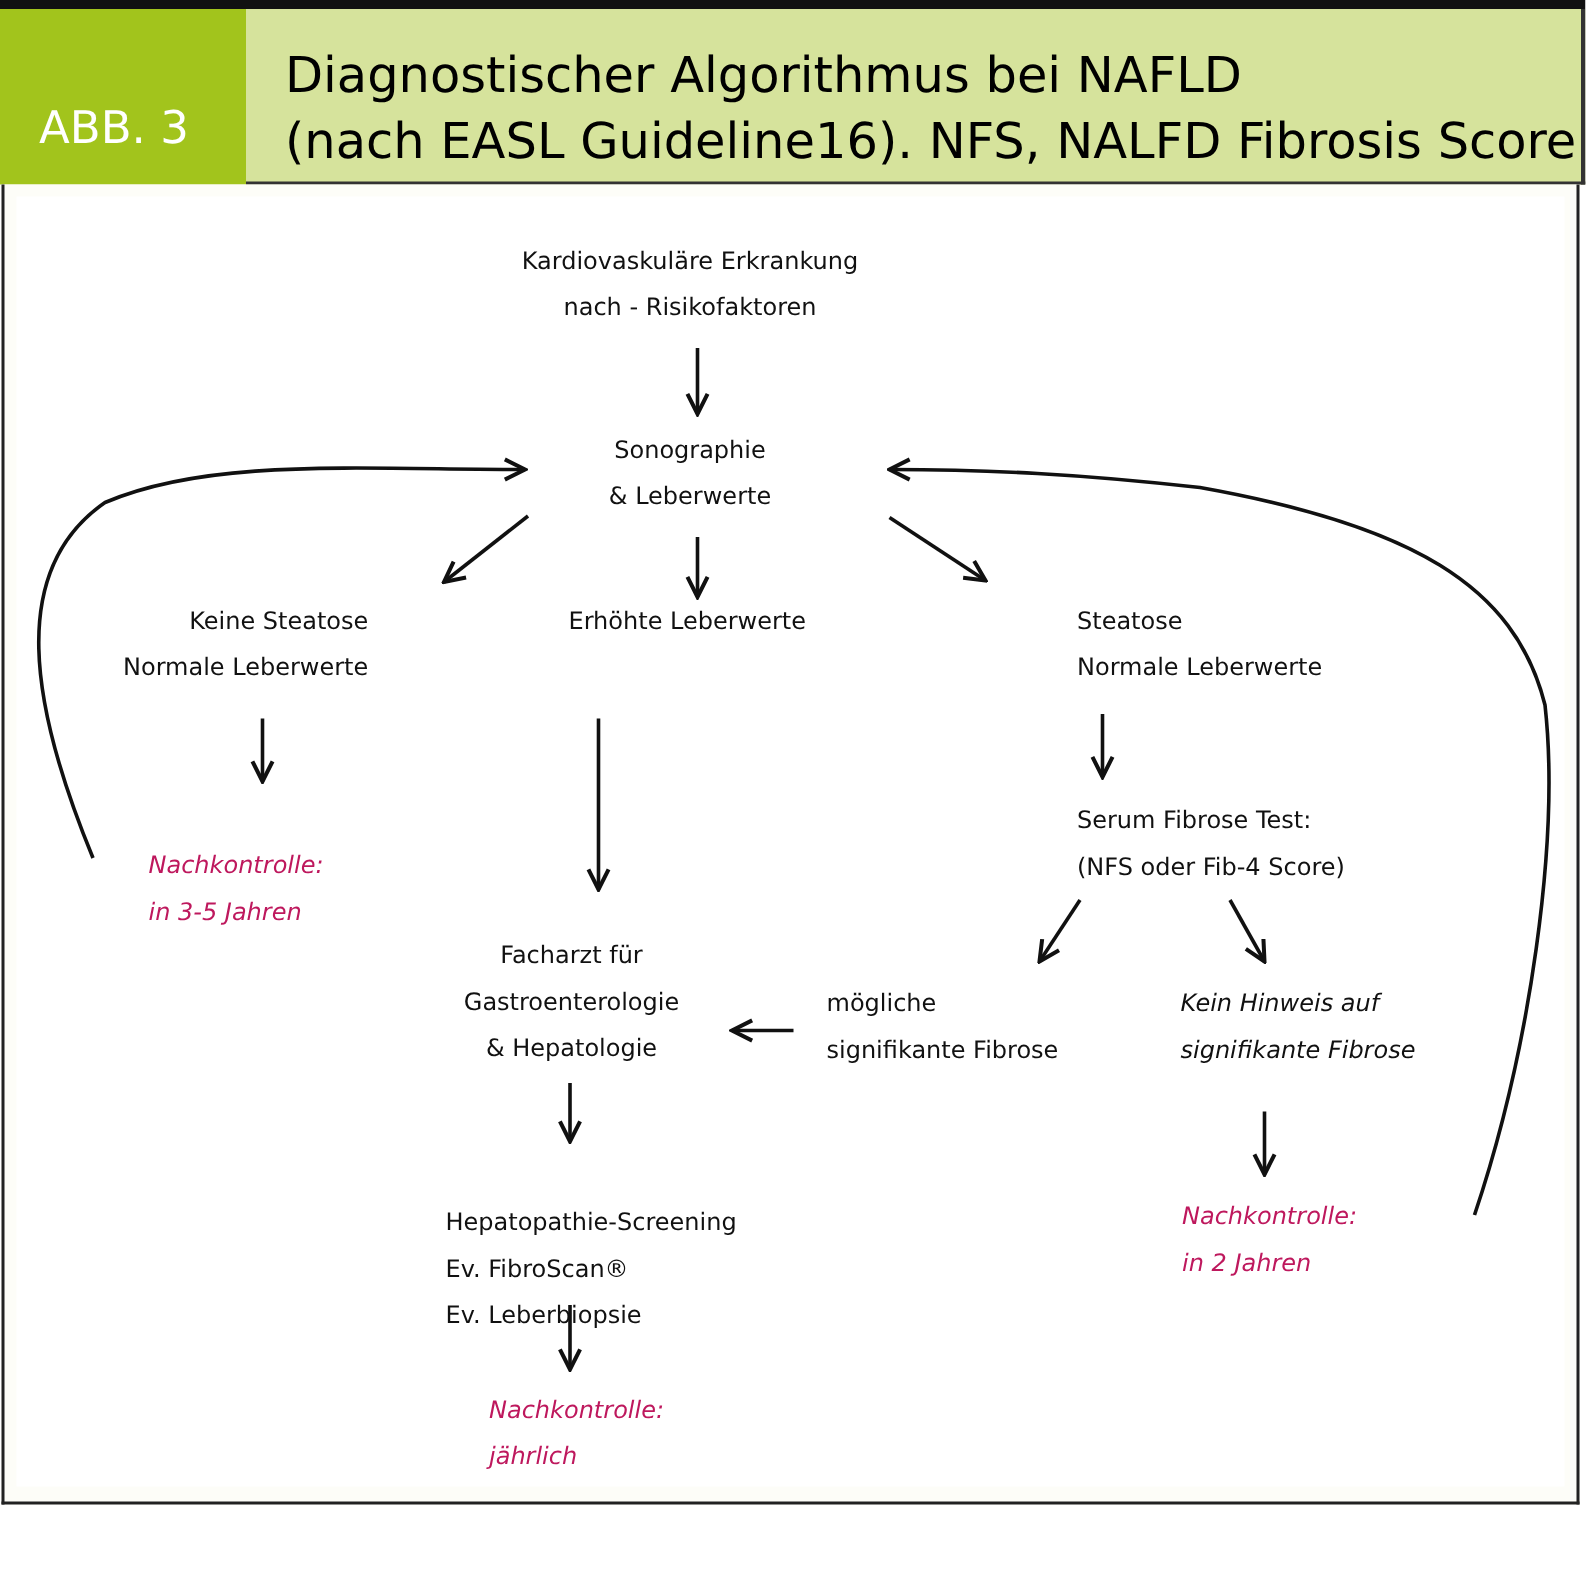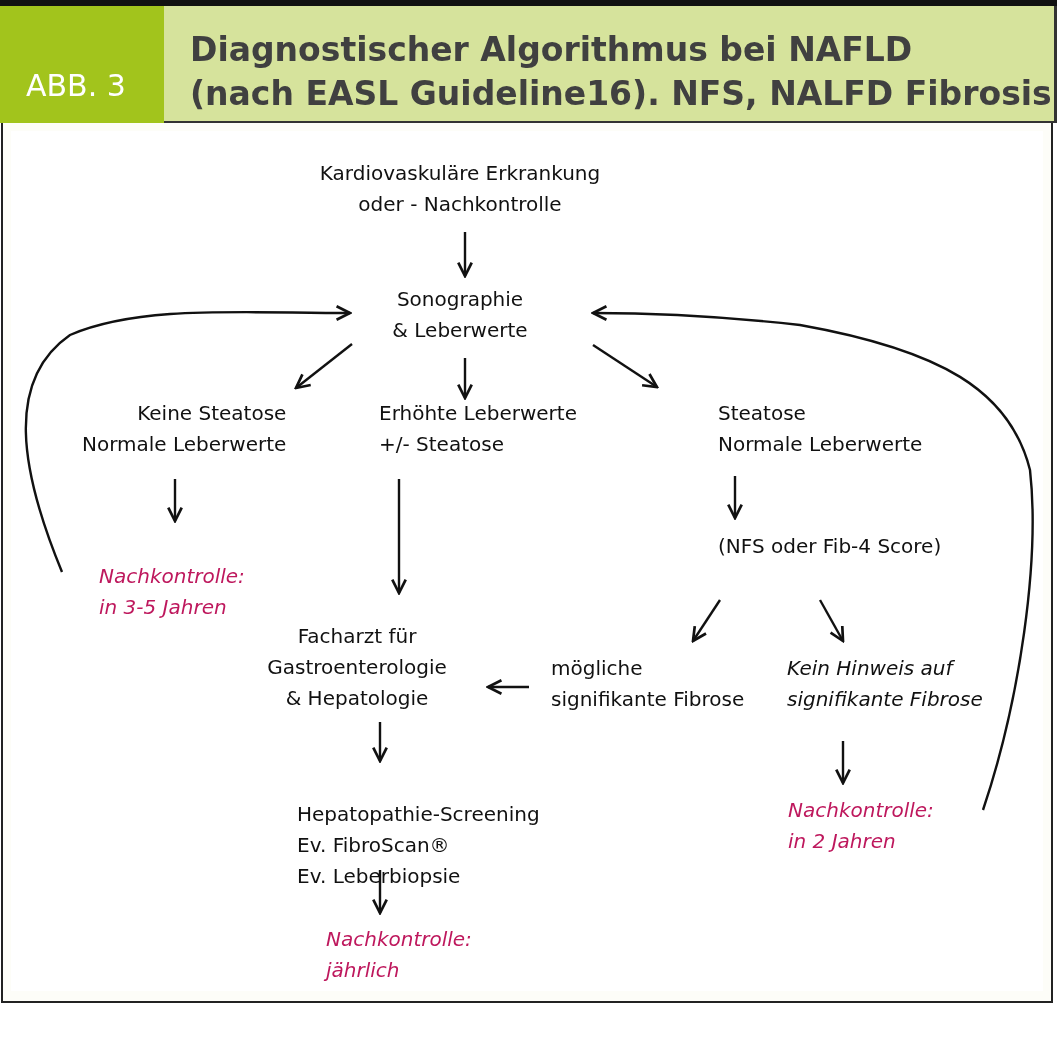--- a/index.html
+++ b/index.html
@@ -3,25 +3,25 @@
   <meta charset="utf-8">
   <style>
     html, body { margin: 0; padding: 0; background: #ffffff; }
     body { width: 1057px; height: 1061px; position: relative; overflow: hidden;
            font-family: "DejaVu Sans", "Liberation Sans", sans-serif; }
     .topline { position: absolute; left: 0; top: 0; width: 1057px; height: 6px; background: #111; }
     .header { position: absolute; left: 0; top: 6px; width: 1057px; height: 117px; display: flex; }
     .badge { width: 164px; height: 117px; background: #a2c41c; color: #fff; font-size: 30px;
              display: flex; align-items: flex-end; padding: 0 0 20px 26px; box-sizing: border-box; }
     .title { flex: 1; background: #d6e39c; border-right: 3px solid #333; border-bottom: 2px solid #333;
-             box-sizing: border-box; padding: 22px 0 0 26px; font-size: 33px; line-height: 44px; color: #404040; font-weight: bold; }
+             box-sizing: border-box; padding: 22px 0 0 26px; font-size: 33px; line-height: 44px; color: #000000; }
     .panel { position: absolute; left: 1px; top: 123px; width: 1052px; height: 880px; background: #fdfdf8;
              border: 2px solid #222; border-top: 0; box-sizing: border-box; }
     .inner { position: absolute; left: 8px; top: 8px; right: 8px; bottom: 10px; background: #ffffff; }
-    .node { position: absolute; font-size: 20px; line-height: 31px; color: #111; white-space: nowrap; }
+    .node { position: absolute; font-size: 16px; line-height: 31px; color: #111; white-space: nowrap; }
     .node.center { text-align: center; }
     .node.orange { color: #be185d; font-style: italic; }
     svg.arrows { position: absolute; left: 0; top: 0; width: 1057px; height: 1061px; pointer-events: none; }
   </style>
 </head>
 <body>
 
 <div class="topline"></div>
 
 <div class="header">
@@ -31,53 +31,53 @@
     <div>(nach EASL Guideline16). NFS, NALFD Fibrosis Score</div>
   </div>
 </div>
 
 <div class="panel">
   <div class="inner"></div>
 </div>
 
 <div class="node center" style="left:300px; top:158px; width:320px;">
   <div>Kardiovaskuläre Erkrankung</div>
-  <div>oder - Nachkontrolle</div>
+  <div>nach - Risikofaktoren</div>
 </div>
 
 <div class="node center" style="left:360px; top:284px; width:200px;">
   <div>Sonographie</div>
   <div>&amp; Leberwerte</div>
 </div>
 
 <div class="node" style="left:82px; top:398px;text-align:right;">
   <div>Keine Steatose</div>
   <div>Normale Leberwerte</div>
 </div>
 
 <div class="node" style="left:379px; top:398px;">
   <div>Erhöhte Leberwerte</div>
-  <div>+/- Steatose</div>
 </div>
 
 <div class="node" style="left:718px; top:398px;">
   <div>Steatose</div>
   <div>Normale Leberwerte</div>
 </div>
 
 <div class="node orange" style="left:99px; top:561px;">
   <div>Nachkontrolle:</div>
   <div>in 3-5 Jahren</div>
 </div>
 
 <div class="node" style="left:718px; top:531px;">
+  <div>Serum Fibrose Test:</div>
   <div>(NFS oder Fib-4 Score)</div>
 </div>
 
-<div class="node center" style="left:252px; top:621px; width:210px;">
+<div class="node center" style="left:276px; top:621px; width:210px;">
   <div>Facharzt für</div>
   <div>Gastroenterologie</div>
   <div>&amp; Hepatologie</div>
 </div>
 
 <div class="node" style="left:551px; top:653px;">
   <div>mögliche</div>
   <div>signifikante Fibrose</div>
 </div>
 

